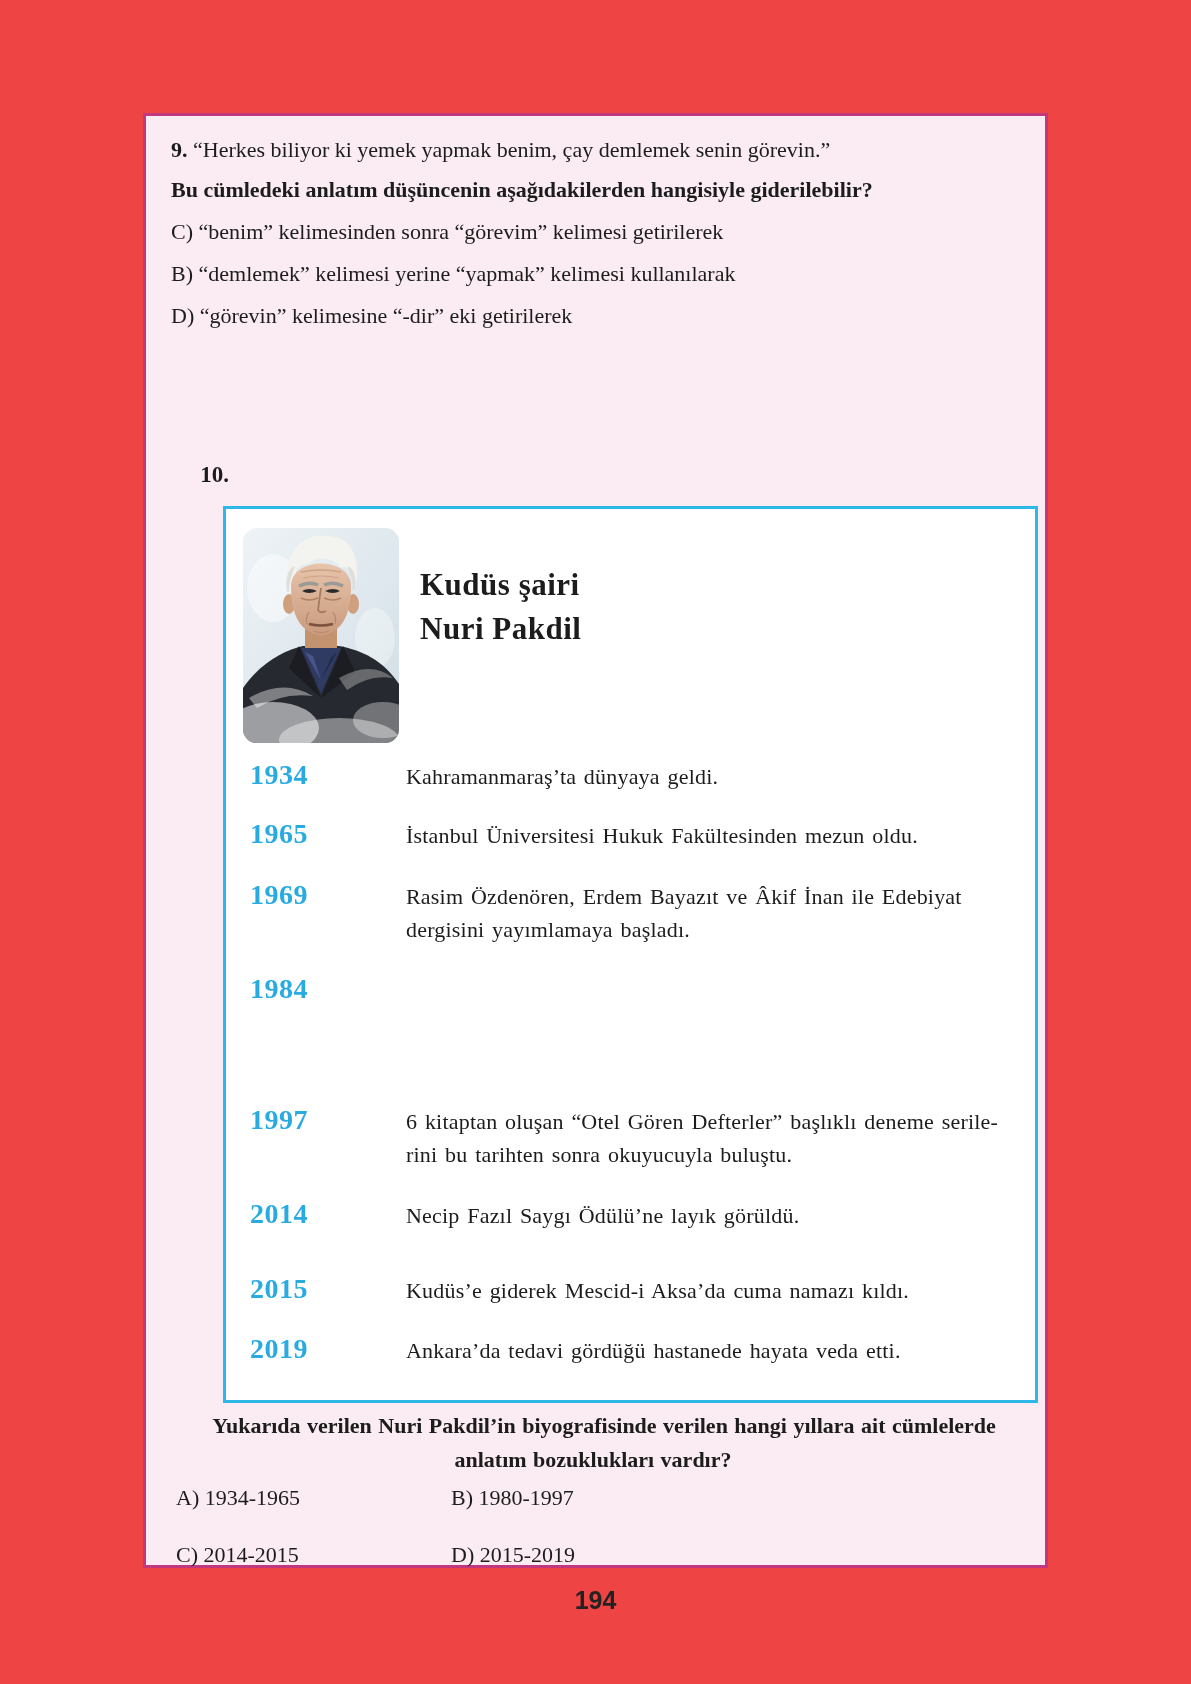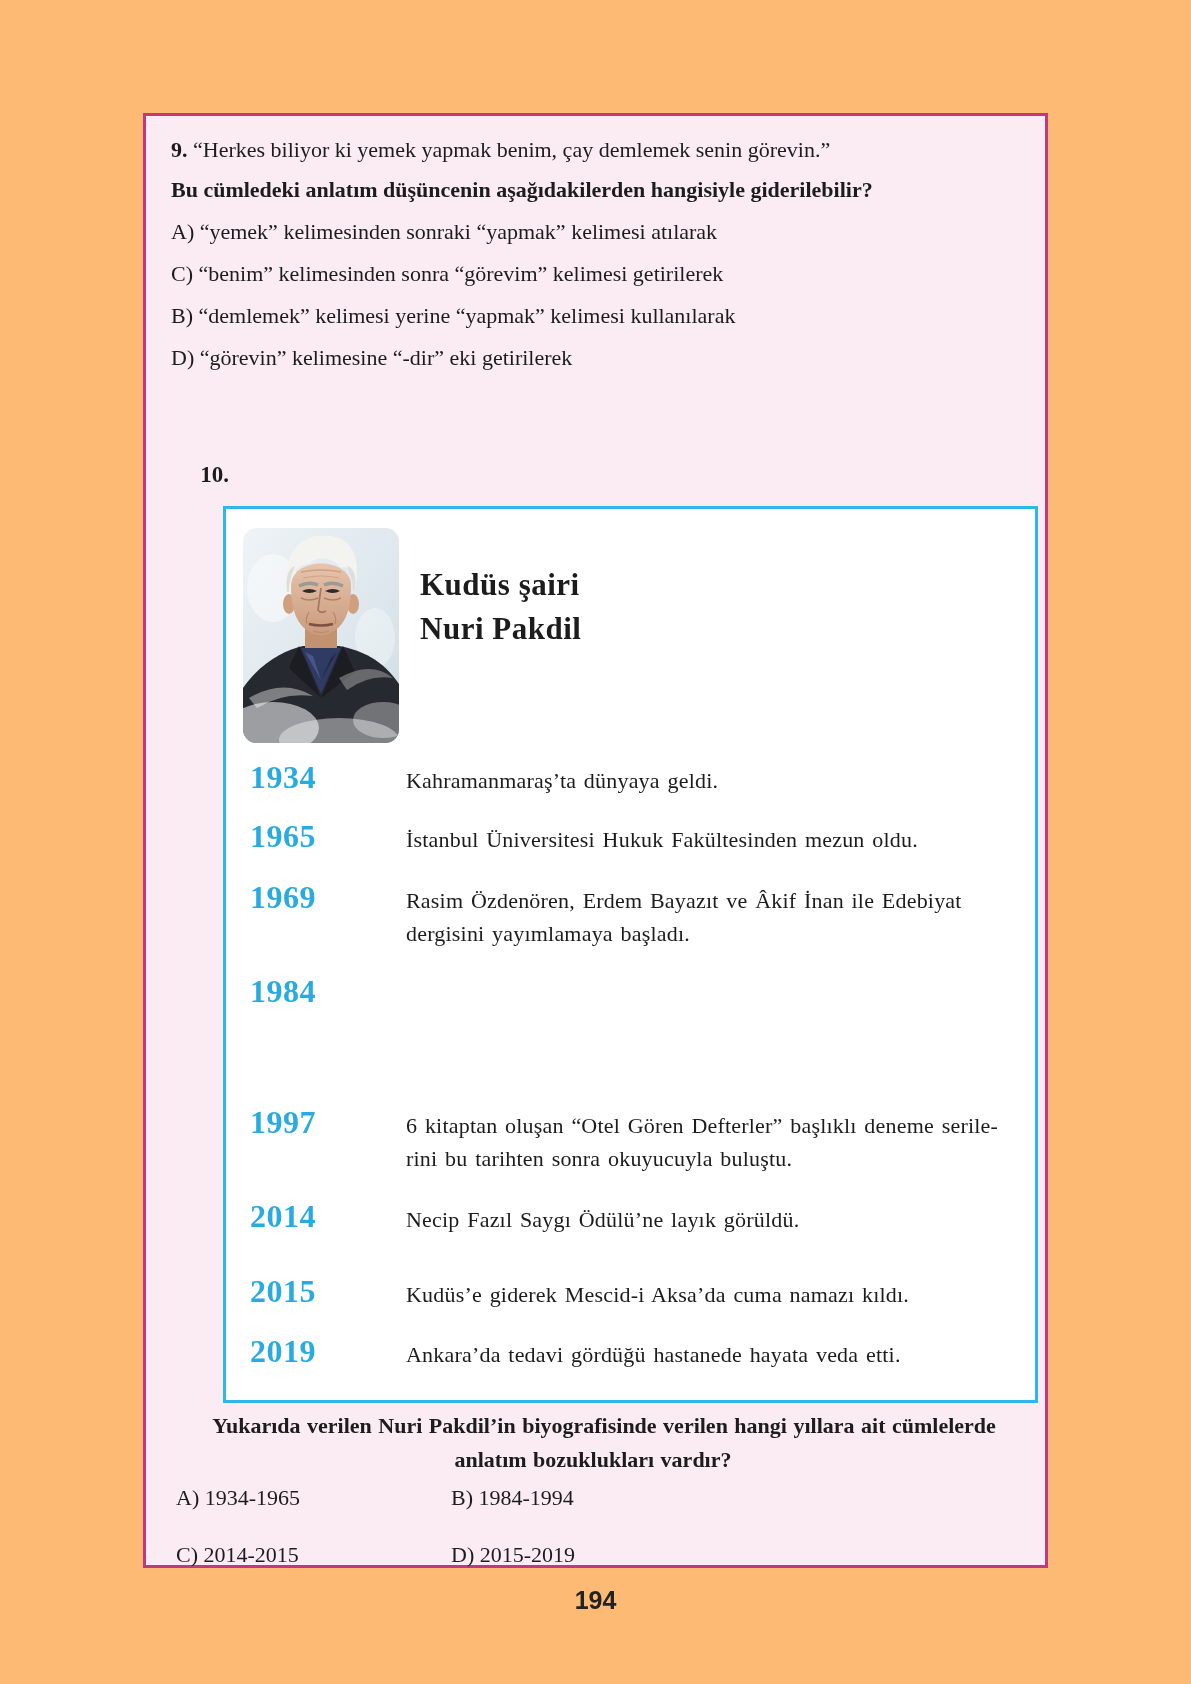--- a/index.html
+++ b/index.html
@@ -1,19 +1,19 @@
 <!DOCTYPE html>
 <html><head>
 <meta charset="utf-8">
 <style>
   html,body{margin:0;padding:0;background:#ffffff;}
   .page{
     position:relative;
     width:1191px;height:1684px;
-    background:#fdba74;
+    background:#ef4444;
     overflow:hidden;
     font-family:"Liberation Serif","DejaVu Serif",serif;
     color:#1c1c1c;
   }
   
   .pink-panel{
     position:absolute;left:143px;top:113px;
     width:899px;height:1449px;
     background:#faecf2;
     border:3px solid #c0387e;
@@ -42,21 +42,21 @@
     width:156px;height:215px;border-radius:14px;overflow:hidden;
   }
   .card-title{
     position:absolute;left:194px;top:54px;
     font-weight:bold;font-size:31px;line-height:44px;
     letter-spacing:.5px;white-space:pre;
   }
   .tl-row{position:absolute;left:24px;right:12px;display:flex;align-items:baseline;}
   .tl-year{
     width:156px;flex:none;
-    font-weight:bold;font-size:32px;color:#29abe2;letter-spacing:.5px;
+    font-weight:bold;font-size:28px;color:#29abe2;letter-spacing:.5px;
   }
   .tl-text{
     font-size:22px;line-height:33px;
     letter-spacing:.2px;word-spacing:2px;white-space:pre;
   }
   
   .q10-question{
     position:absolute;left:5px;right:10px;top:1293px;
     font-weight:bold;font-size:22px;line-height:34px;
     text-indent:22px;white-space:pre;word-spacing:1px;text-align:center;
@@ -79,21 +79,20 @@
 <body>
 
 <div class="page">
 
   <div class="pink-panel">
 
     <div class="q9">
       <div class="q9-first"><span class="q9-num">9.</span> <span>“Herkes biliyor ki yemek yapmak benim, çay demlemek senin görevin.”</span></div>
       <div class="q9-bold">Bu cümledeki anlatım düşüncenin aşağıdakilerden hangisiyle giderilebilir?</div>
       <div class="q9-options">
-        <div class="q9-option">A) “yemek” kelimesinden sonraki “yapmak” kelimesi atılarak</div>
         <div class="q9-option">C) “benim” kelimesinden sonra “görevim” kelimesi getirilerek</div>
         <div class="q9-option">B) “demlemek” kelimesi yerine “yapmak” kelimesi kullanılarak</div>
         <div class="q9-option">D) “görevin” kelimesine “-dir” eki getirilerek</div>
       </div>
     </div>
 
     <div class="q10-num">10.</div>
 
     <div class="bio-card">
 
@@ -197,21 +196,21 @@
         <div class="tl-text">Ankara’da tedavi gördüğü hastanede hayata veda etti.</div>
       </div>
 
     </div>
 
     <div class="q10-question">Yukarıda verilen Nuri Pakdil’in biyografisinde verilen hangi yıllara ait cümlelerde
 anlatım bozuklukları vardır?</div>
 
     <div class="q10-options">
       <div class="q10-option">A) 1934-1965</div>
-      <div class="q10-option">B) 1984-1994</div>
+      <div class="q10-option">B) 1980-1997</div>
       <div class="q10-option">C) 2014-2015</div>
       <div class="q10-option">D) 2015-2019</div>
     </div>
 
   </div>
 
   <div class="page-number">194</div>
 
 </div>
 

